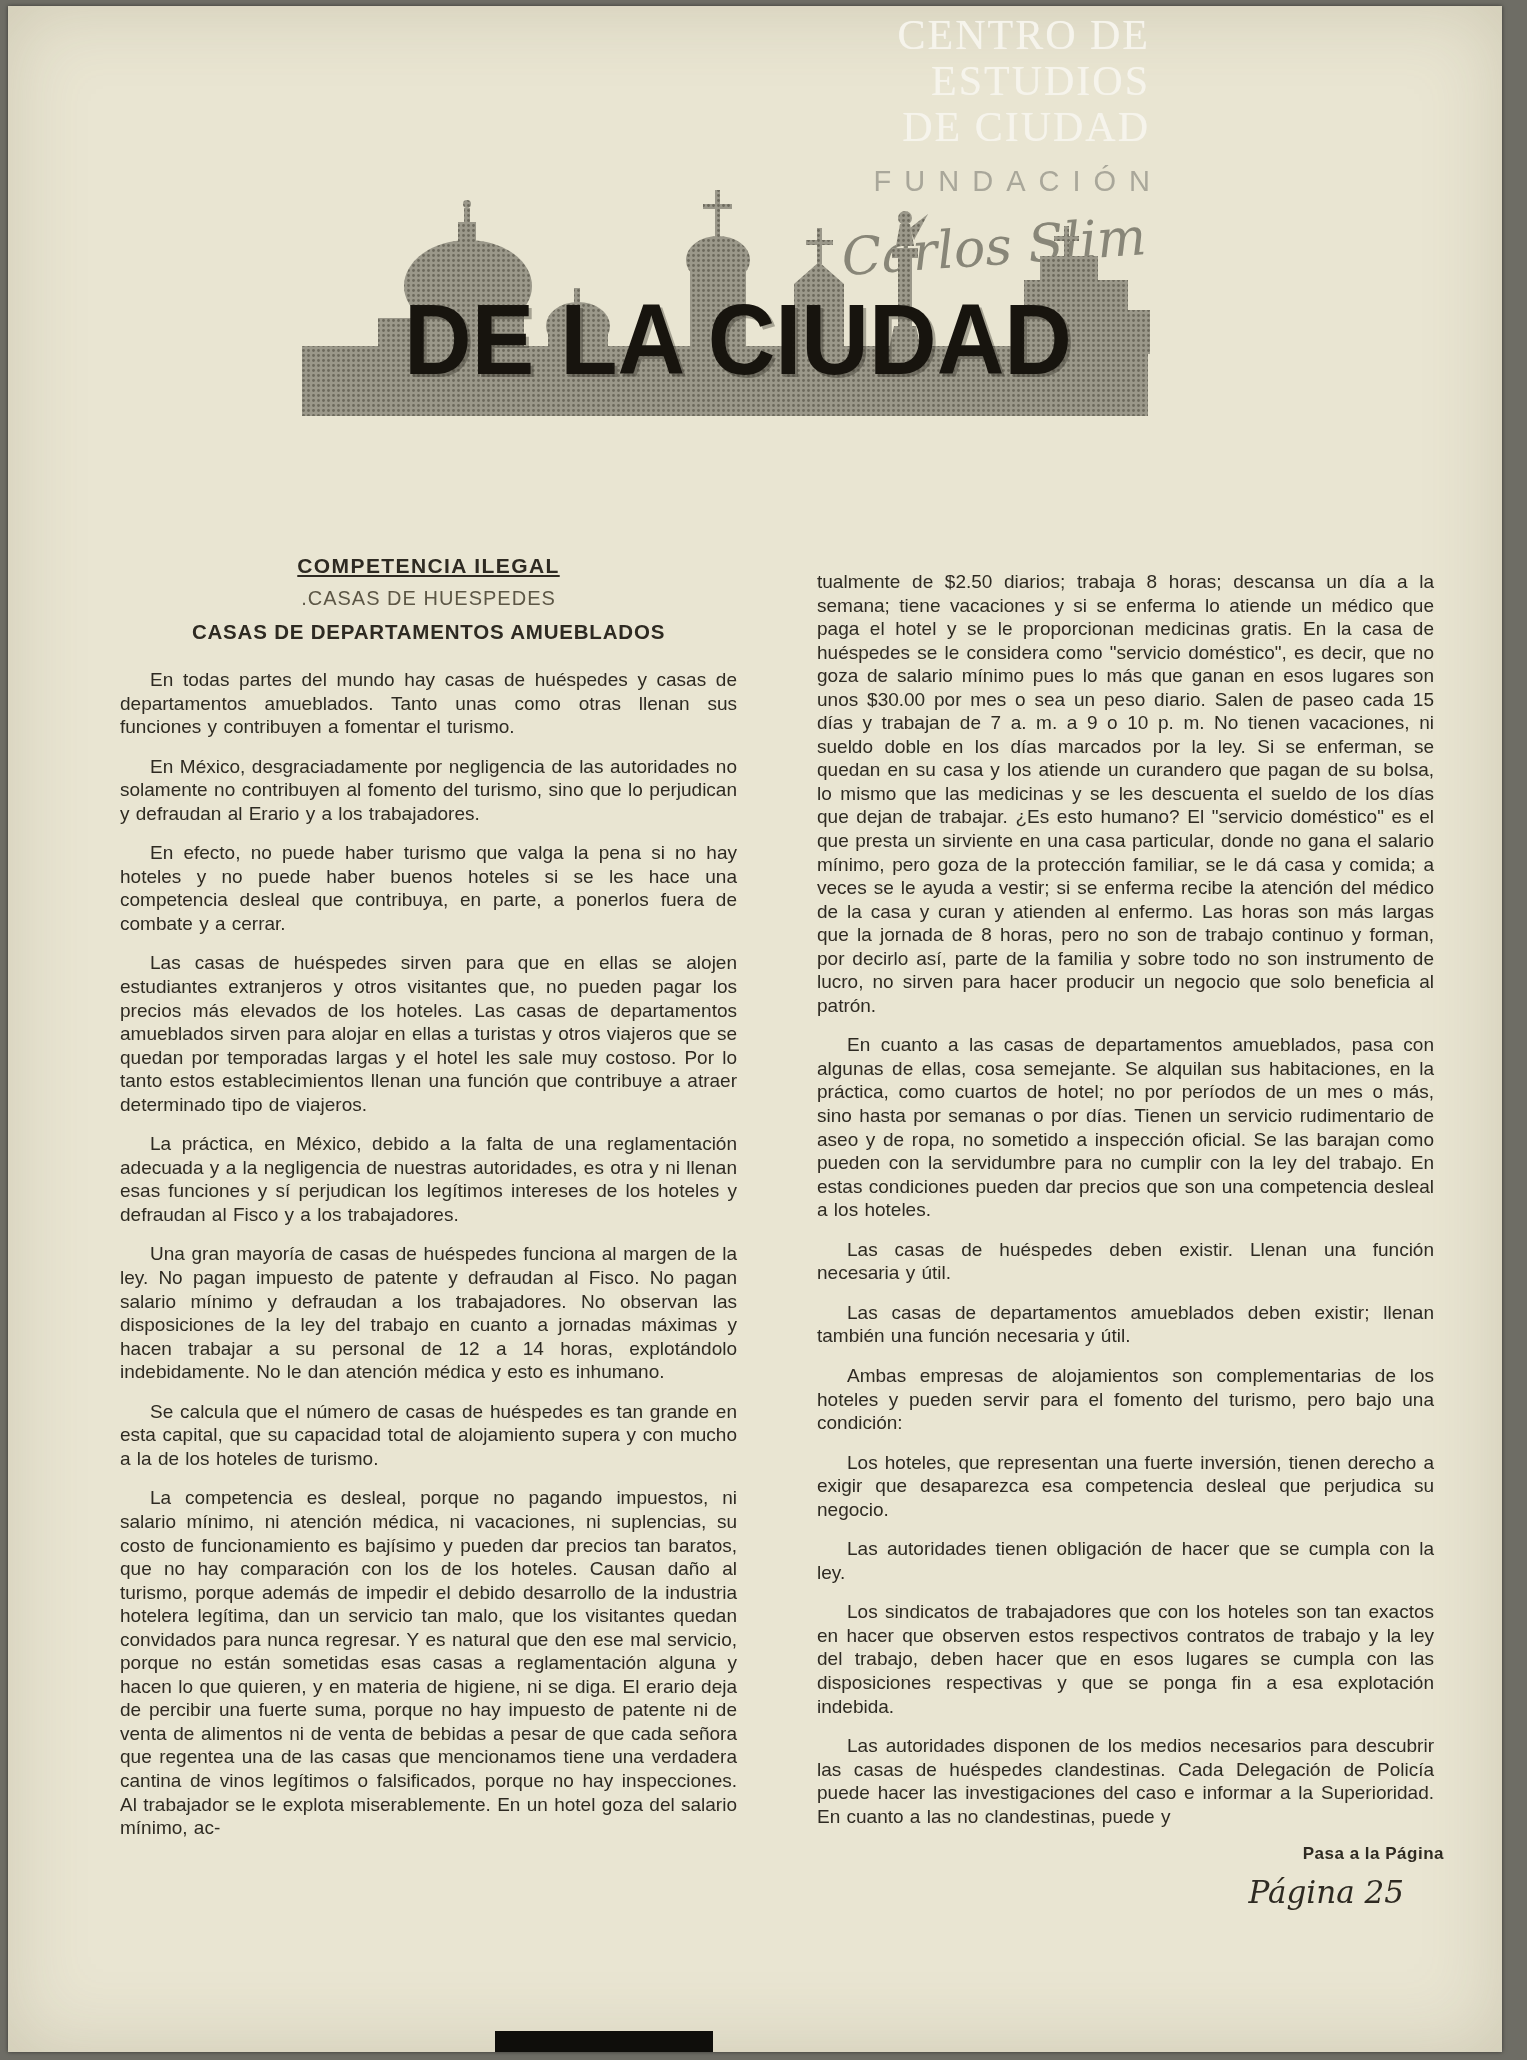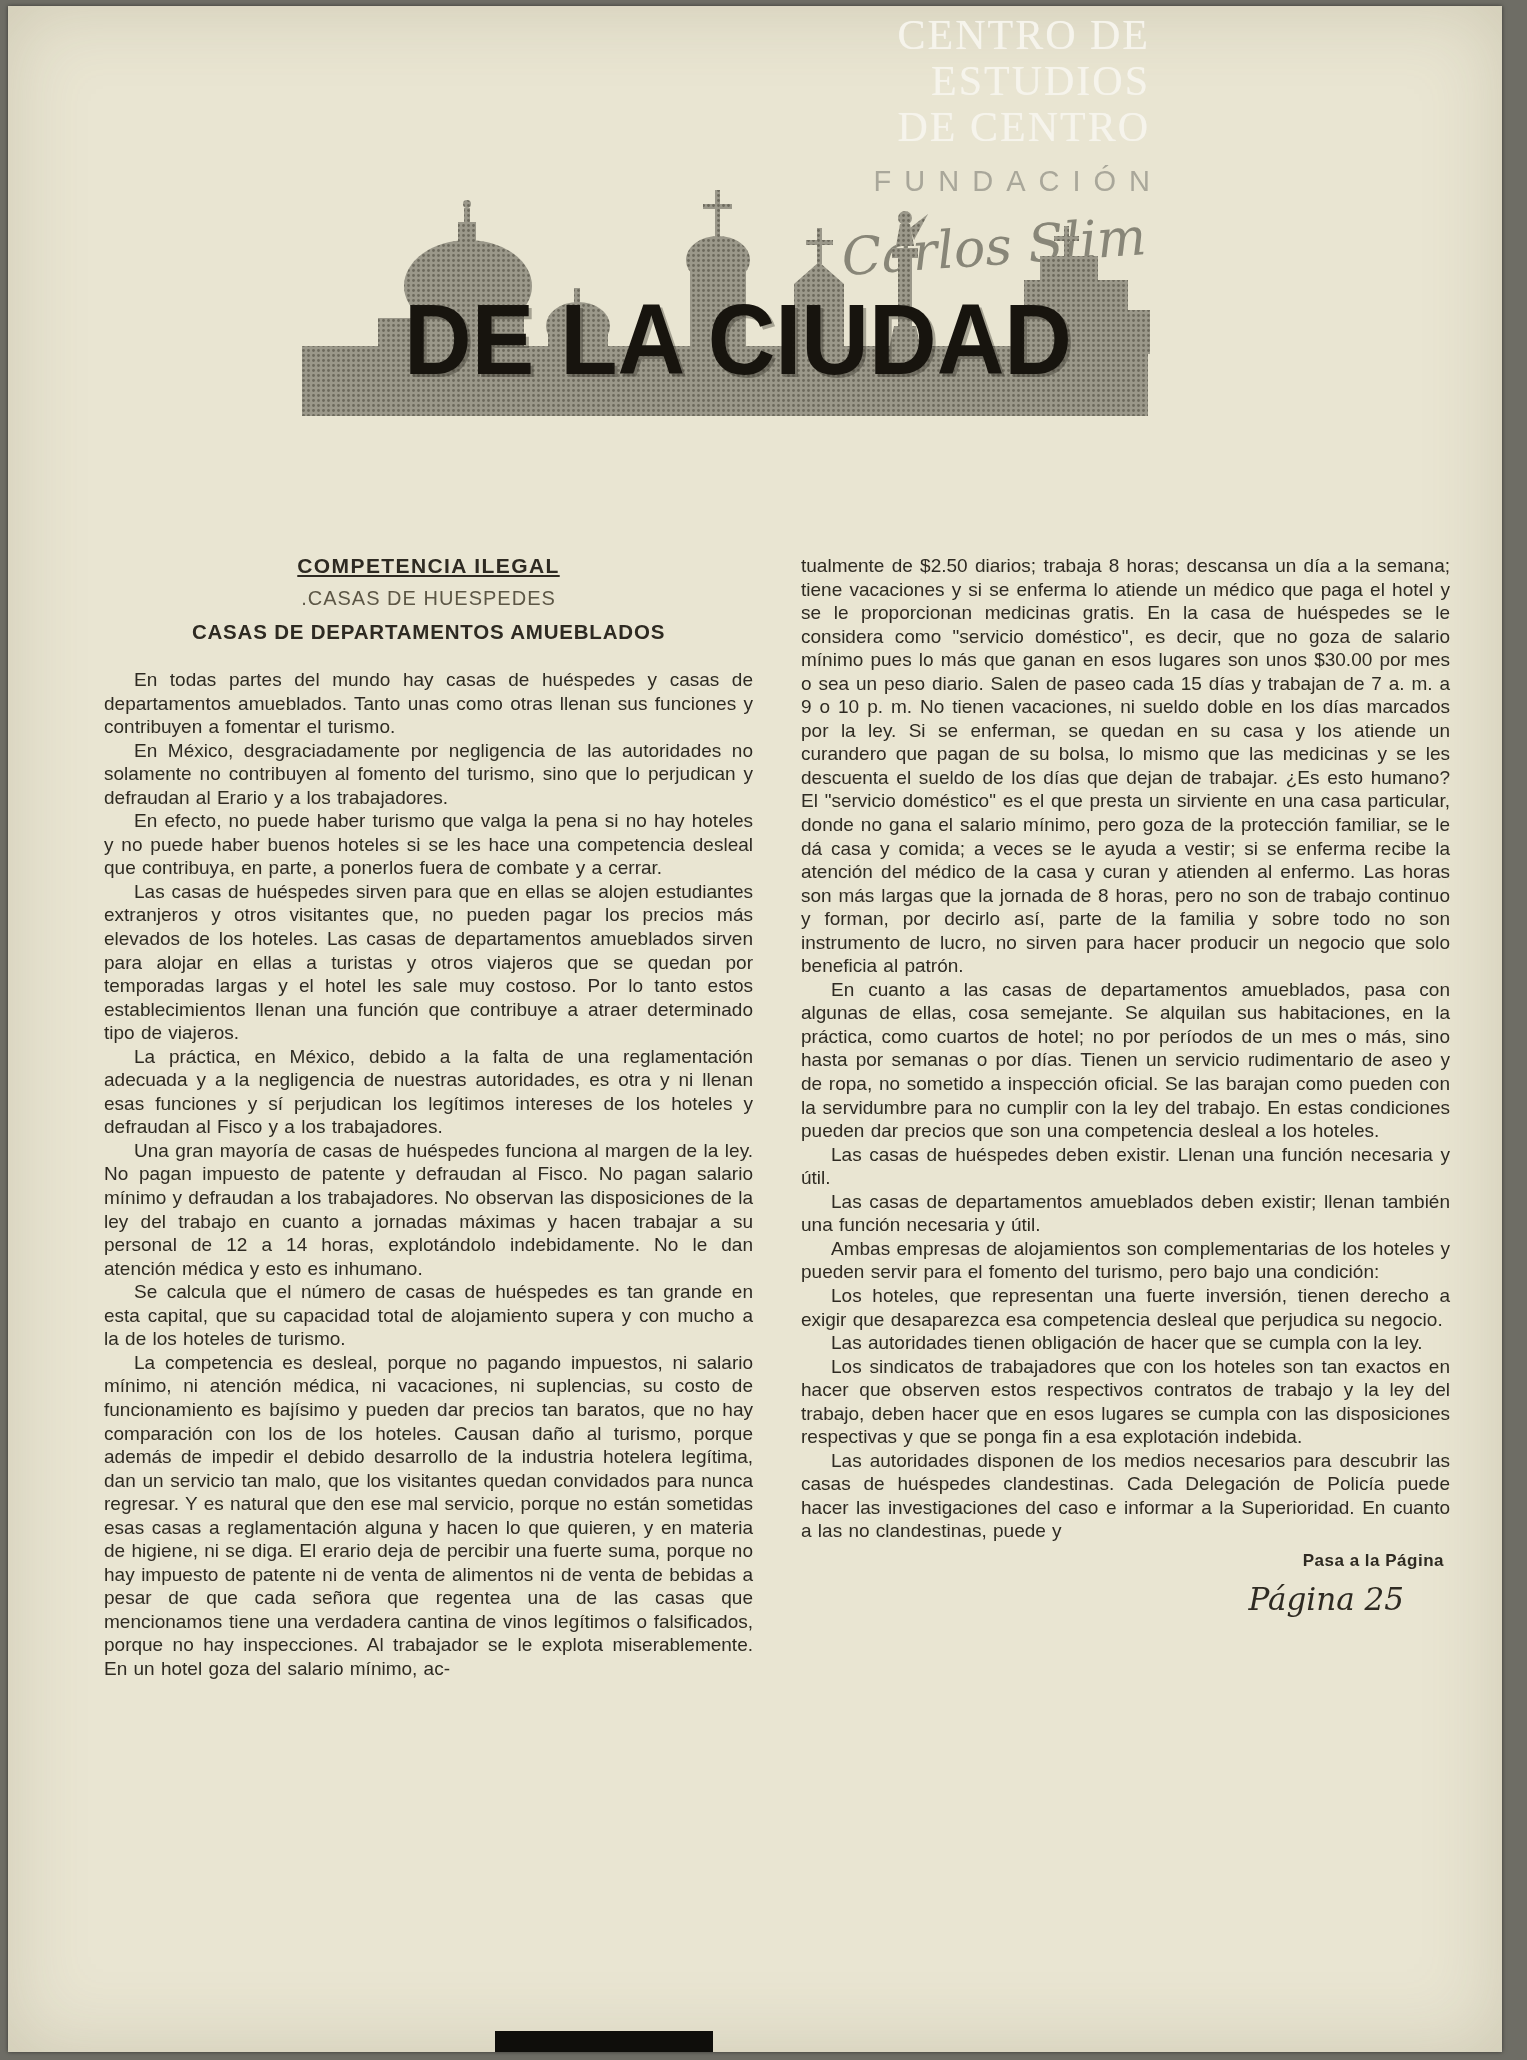--- a/index.html
+++ b/index.html
@@ -43,21 +43,21 @@
   .masthead { position:absolute; left:278px; top:162px; width:872px; height:300px; }
   .masthead svg { width:100%; height:100%; display:block; }
 
   
   .content {
     position:absolute; left:96px; top:548px; width:1346px;
     display:flex; gap:48px;
   }
   .col { flex:1; min-width:0; }
   .paras p {
-    margin:0; text-indent:30px; text-align:justify;
+    margin:16px; text-indent:30px; text-align:justify;
     font-size:19px; line-height:1.24;
     word-spacing:1px;
   }
   .paras p.continuation { text-indent:0; }
   .paras p.motto { font-size:21.5px; letter-spacing:.6px; }
 
   .headings { text-align:center; margin-bottom:24px; }
   .h1 { font-weight:bold; font-size:21px; letter-spacing:1.4px;text-decoration:underline; }
   .h2 { font-size:20px; color:#5c5645; margin-top:9px; letter-spacing:1px; }
   .h3 { font-weight:bold; font-size:20.5px; margin-top:10px; letter-spacing:.8px; }
@@ -79,21 +79,21 @@
 </style>
 </head>
 <body>
 
 <div class="page">
 
   <div class="watermark">
     <div class="wm-lines">
         <div>CENTRO DE</div>
         <div>ESTUDIOS</div>
-        <div>DE CENTRO</div>
+        <div>DE CIUDAD</div>
       </div>
     <div class="wm-foundation">FUNDACIÓN</div>
     <div class="wm-signature">Carlos Slim</div>
   </div>
 
   <div class="masthead">
     <svg viewBox="0 0 872 300">
       <defs>
         <pattern id="ht" width="5" height="5" patternUnits="userSpaceOnUse">
           <rect width="5" height="5" fill="#9b988a"></rect>

